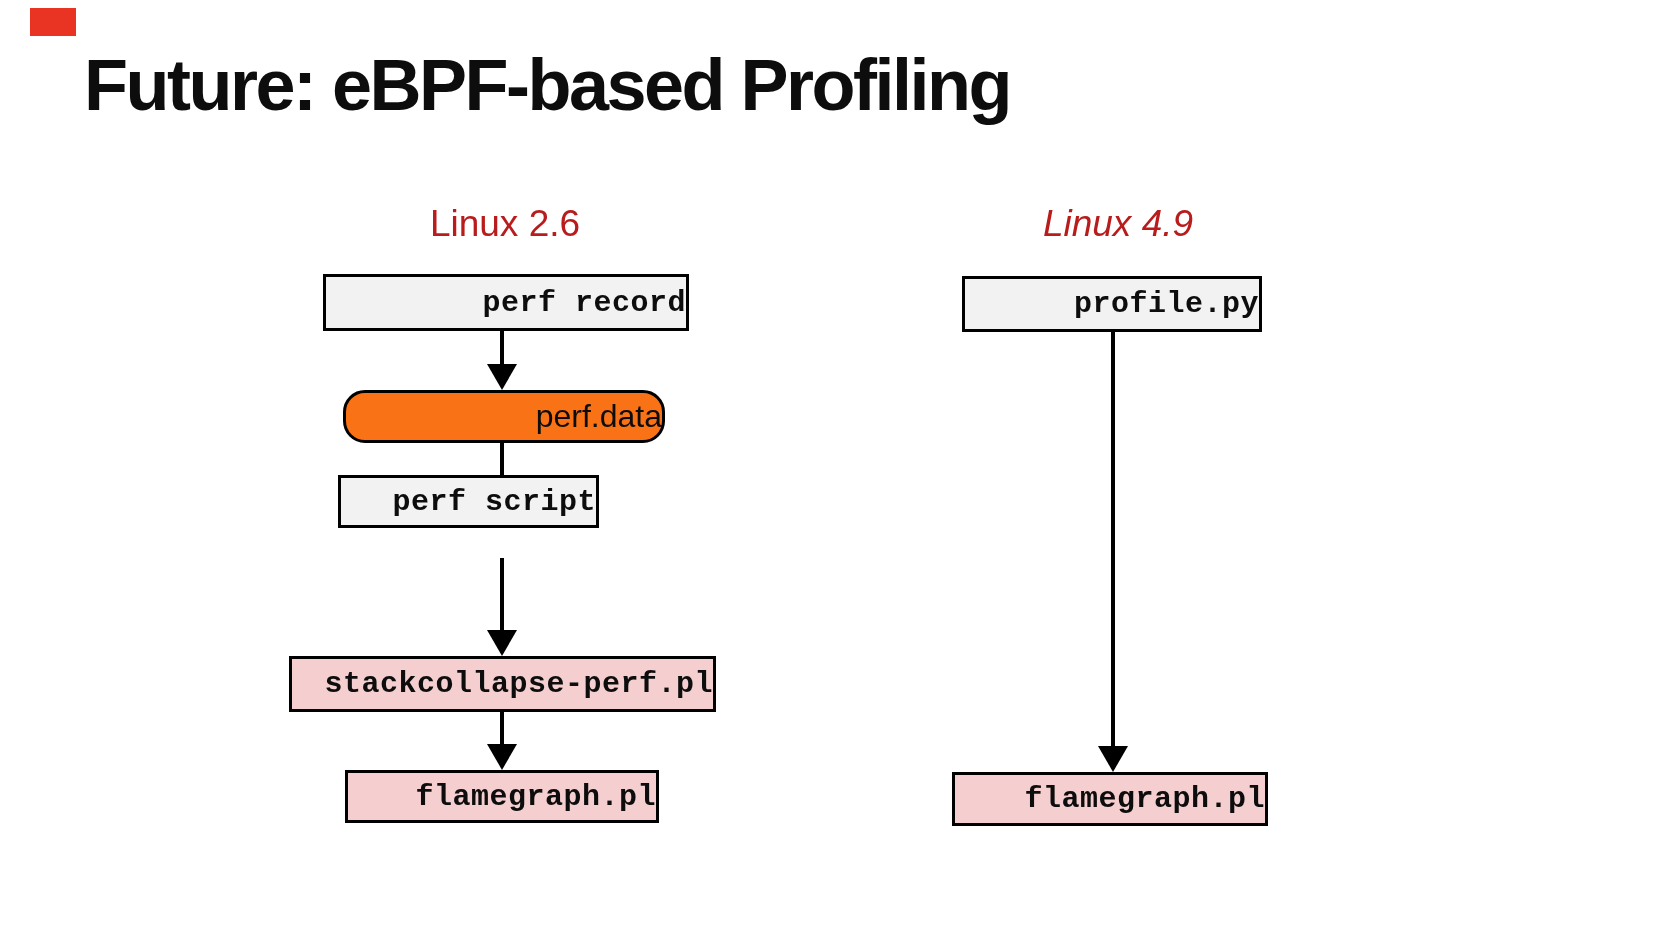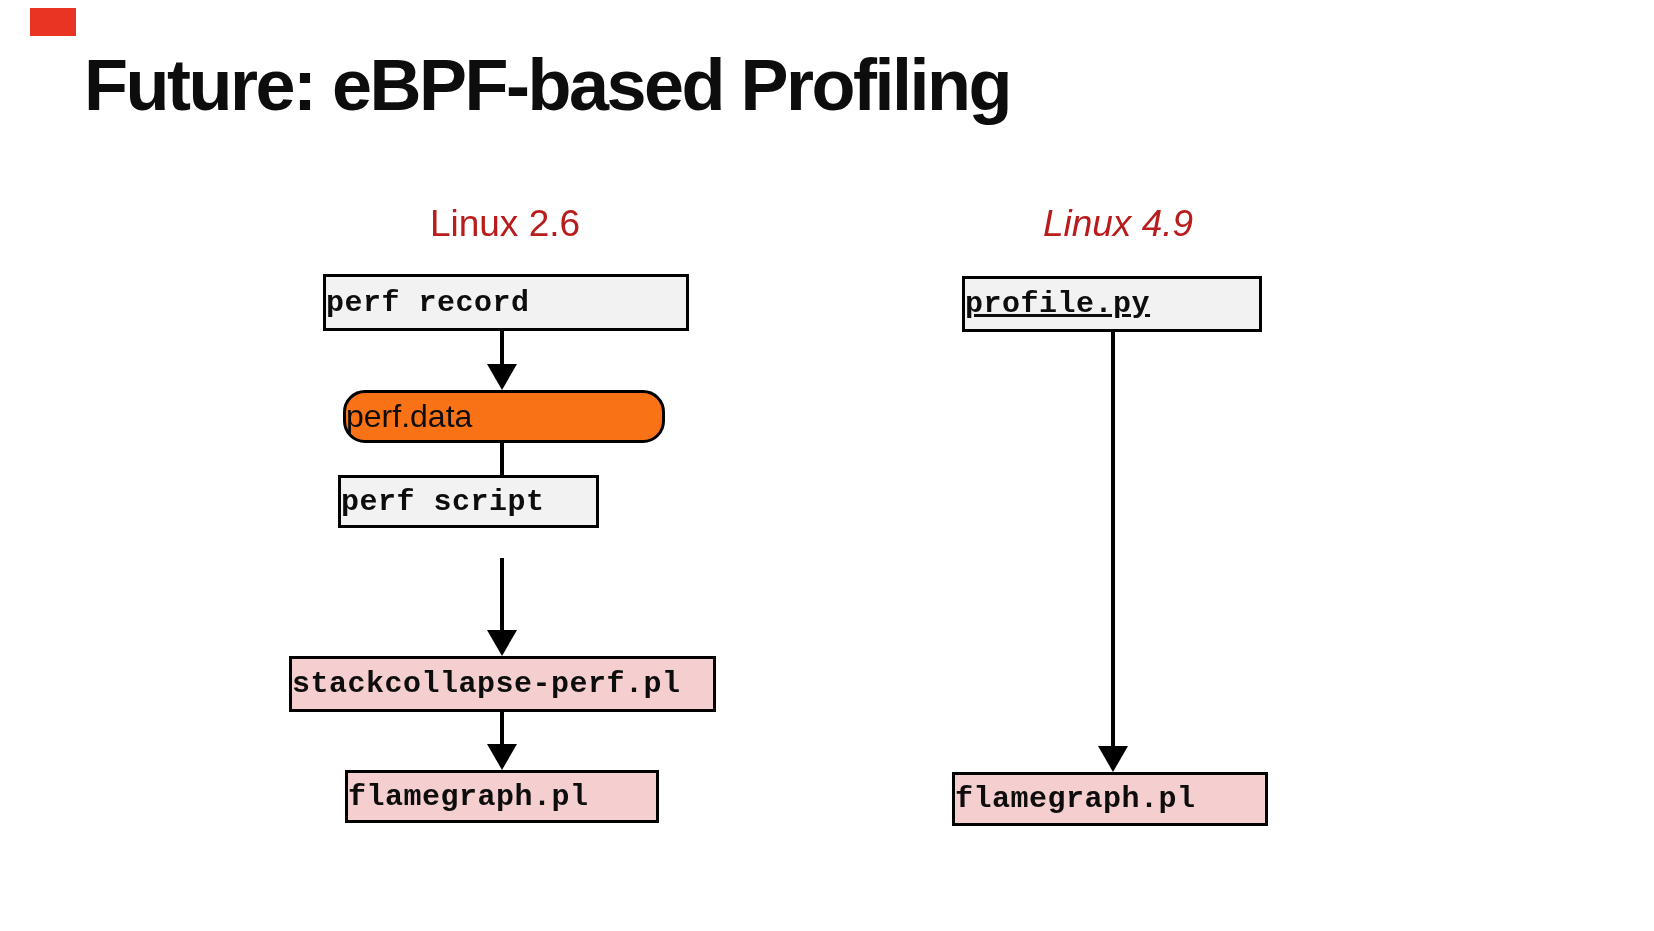--- a/index.html
+++ b/index.html
@@ -46,21 +46,21 @@
   }
   .col-label.left  { left: 505px; }
   .col-label.right { left: 1118px; font-style: italic; }
 
   .node {
     position: absolute;
     box-sizing: border-box;
     border: 3px solid #000000;
     display: flex;
     align-items: center;
-    justify-content: flex-start;
+    justify-content: flex-end;
     white-space: nowrap;
   }
   .mono {
     font-family: "Liberation Mono", "DejaVu Sans Mono", monospace;
     font-weight: bold;
     font-size: 30px;
     letter-spacing: 0.5px;
   }
   .sans-node {
     font-family: "Liberation Sans", sans-serif;
@@ -70,21 +70,21 @@
   .fill-cmd    { background: #f2f2f2; }
   .fill-file   { background: #f97316; border-radius: 22px; }
   .fill-script { background: #f5cfcf; }
 
   
   .n-perf-record   { left: 323px; top: 274px; width: 366px; height: 57px; }
   .n-perf-data     { left: 343px; top: 390px; width: 322px; height: 53px; }
   .n-perf-script   { left: 338px; top: 475px; width: 261px; height: 53px; }
   .n-stackcollapse { left: 289px; top: 656px; width: 427px; height: 56px; }
   .n-flamegraph-l  { left: 345px; top: 770px; width: 314px; height: 53px; }
-  .n-profile-py    { left: 962px; top: 276px; width: 300px; height: 56px; text-decoration: underline; }
+  .n-profile-py    { left: 962px; top: 276px; width: 300px; height: 56px; }
   .n-flamegraph-r  { left: 952px; top: 772px; width: 316px; height: 54px; }
 
   .arrow {
     position: absolute;
     width: 30px;
   }
   .arrow .line {
     position: absolute;
     left: 13px;
     top: 0;

